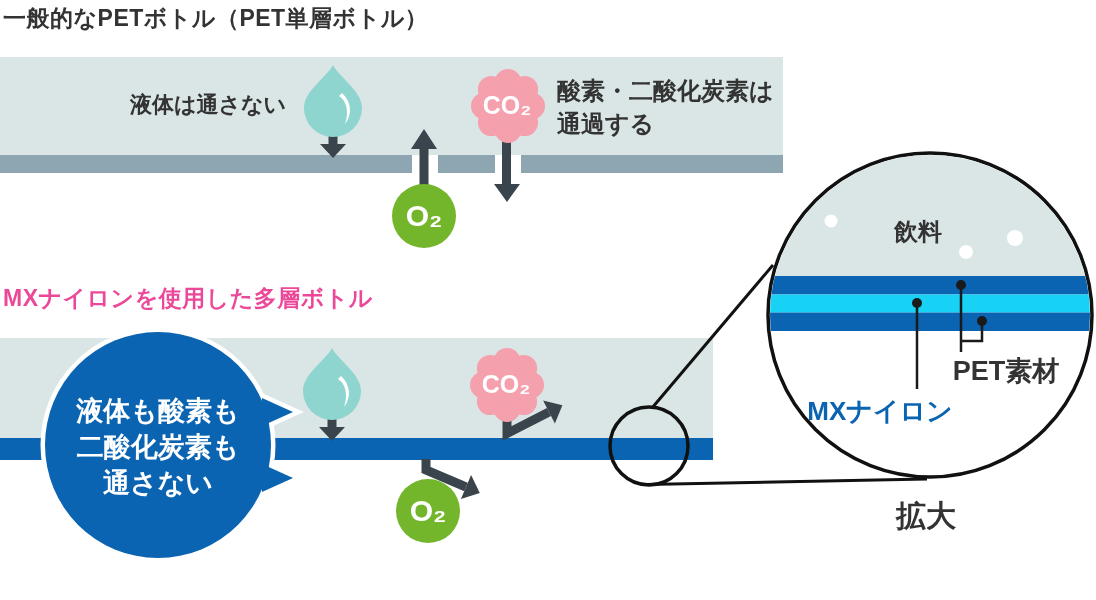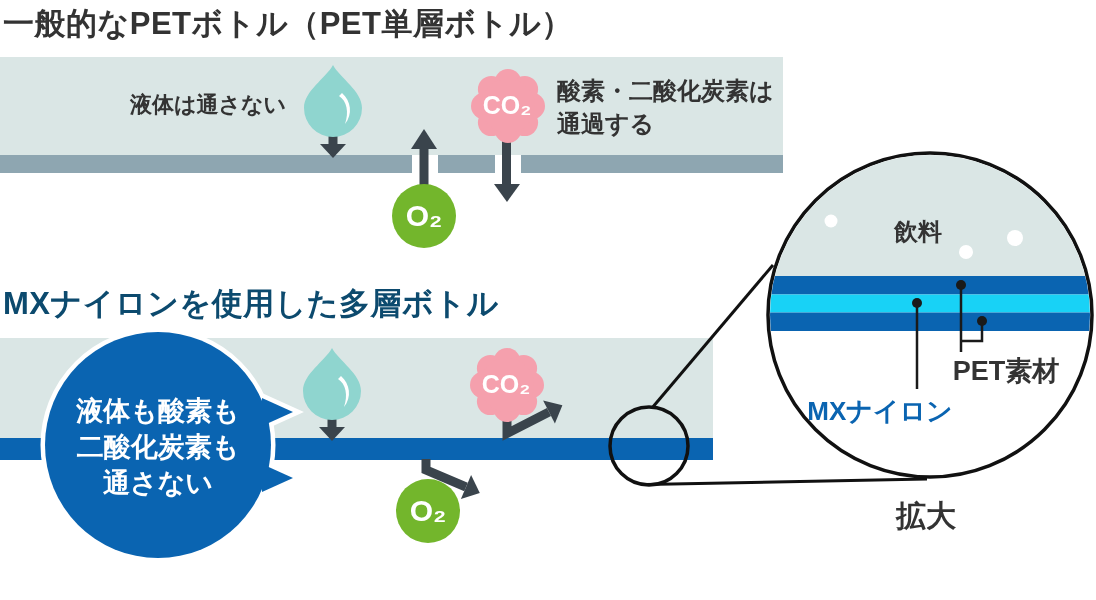--- a/index.html
+++ b/index.html
@@ -1,25 +1,25 @@
 <!DOCTYPE html>
 <html><head>
 <meta charset="utf-8">
 <style>
   html,body{margin:0;padding:0;background:#fff;}
   .canvas{
     position:relative;width:1096px;height:600px;background:#fff;overflow:hidden;
     font-family:"Liberation Sans","DejaVu Sans",sans-serif;
   }
   .title{
-    position:absolute;left:3px;font-size:31px;font-weight:bold;color:#333333;
+    position:absolute;left:3px;font-size:23px;font-weight:bold;color:#333333;
     letter-spacing:0.5px;white-space:nowrap;
   }
   .title-1{top:3px;}
-  .title-2{top:283px;color:#0c4a6e;}
+  .title-2{top:283px;color:#ec4899;}
   svg{position:absolute;left:0;top:0;}
   svg text{
     font-family:"Liberation Sans","DejaVu Sans",sans-serif;
     font-weight:bold;dominant-baseline:central;
   }
   .t-dark{fill:#333333;}
   .t-white{fill:#ffffff;}
   .t-blue{fill:#0a64b1;}
 </style>
 </head>

